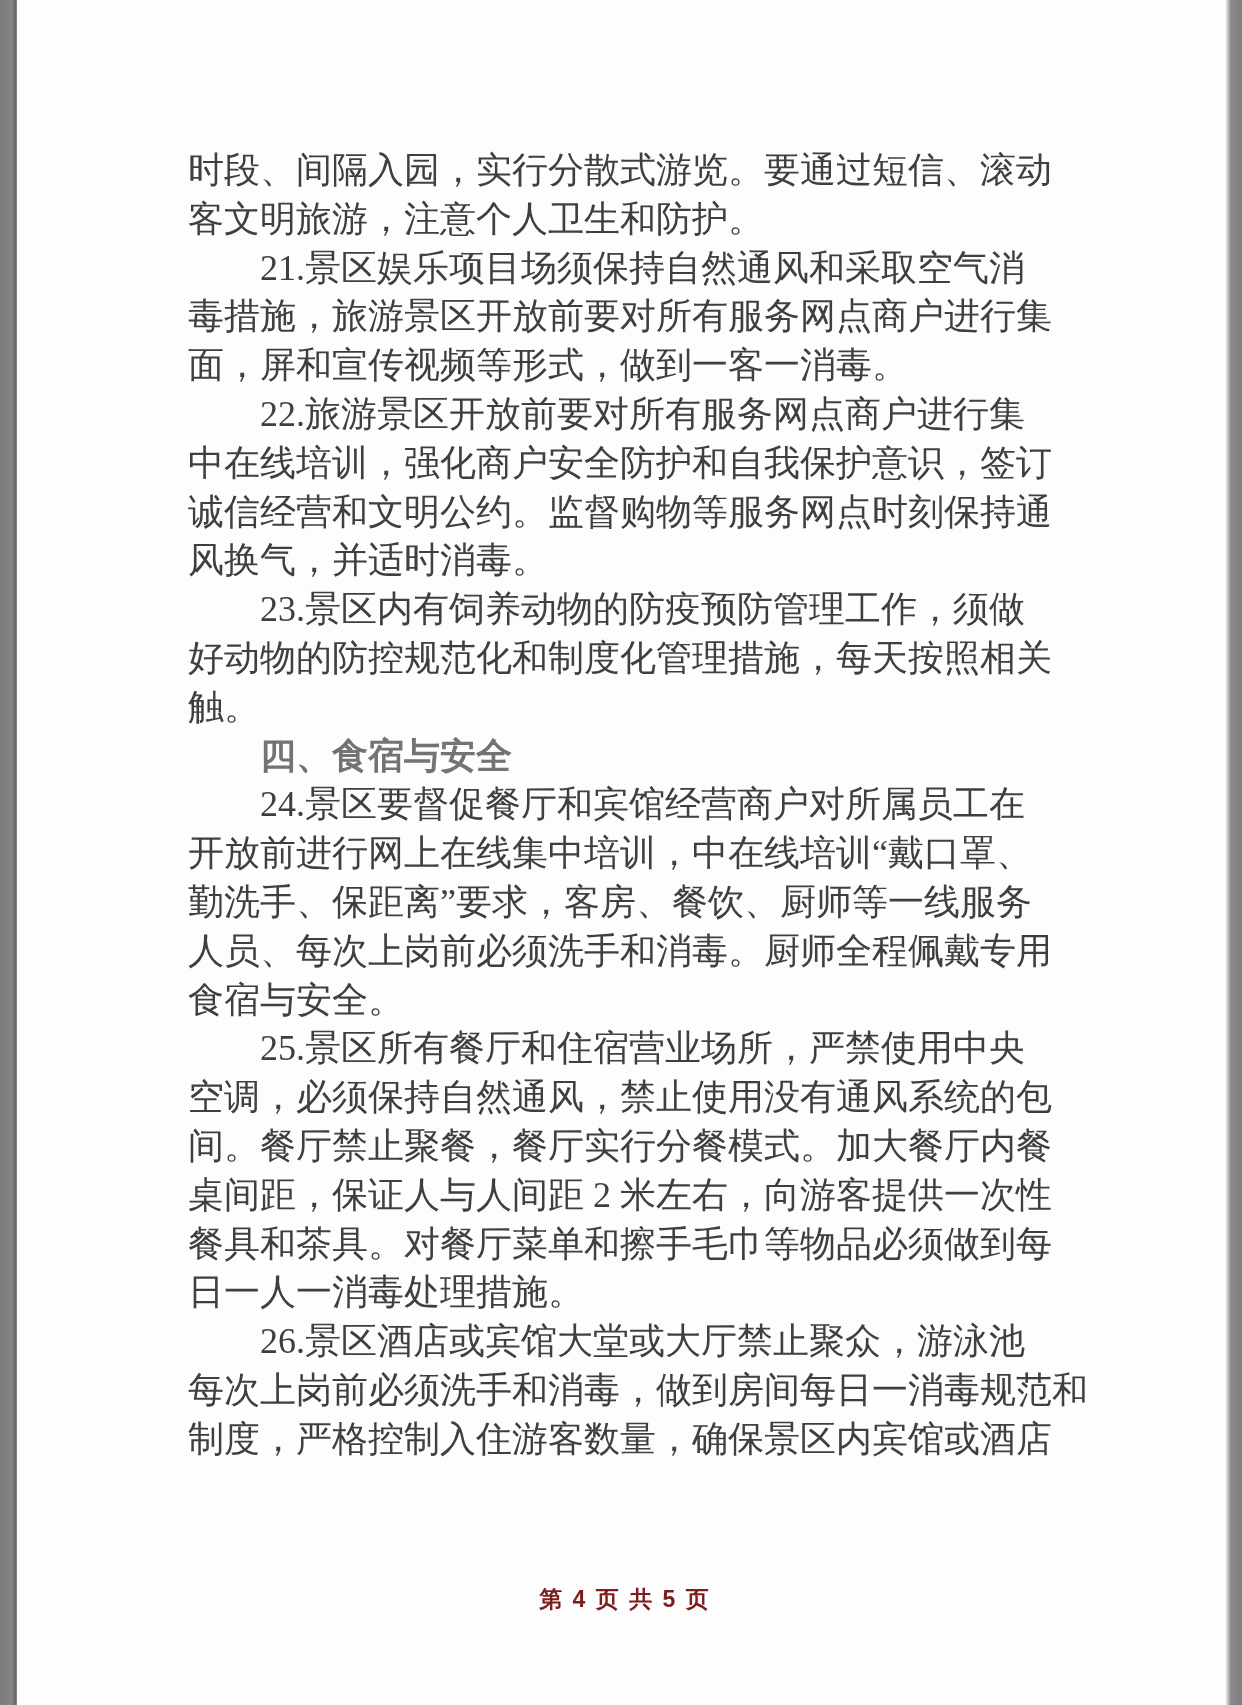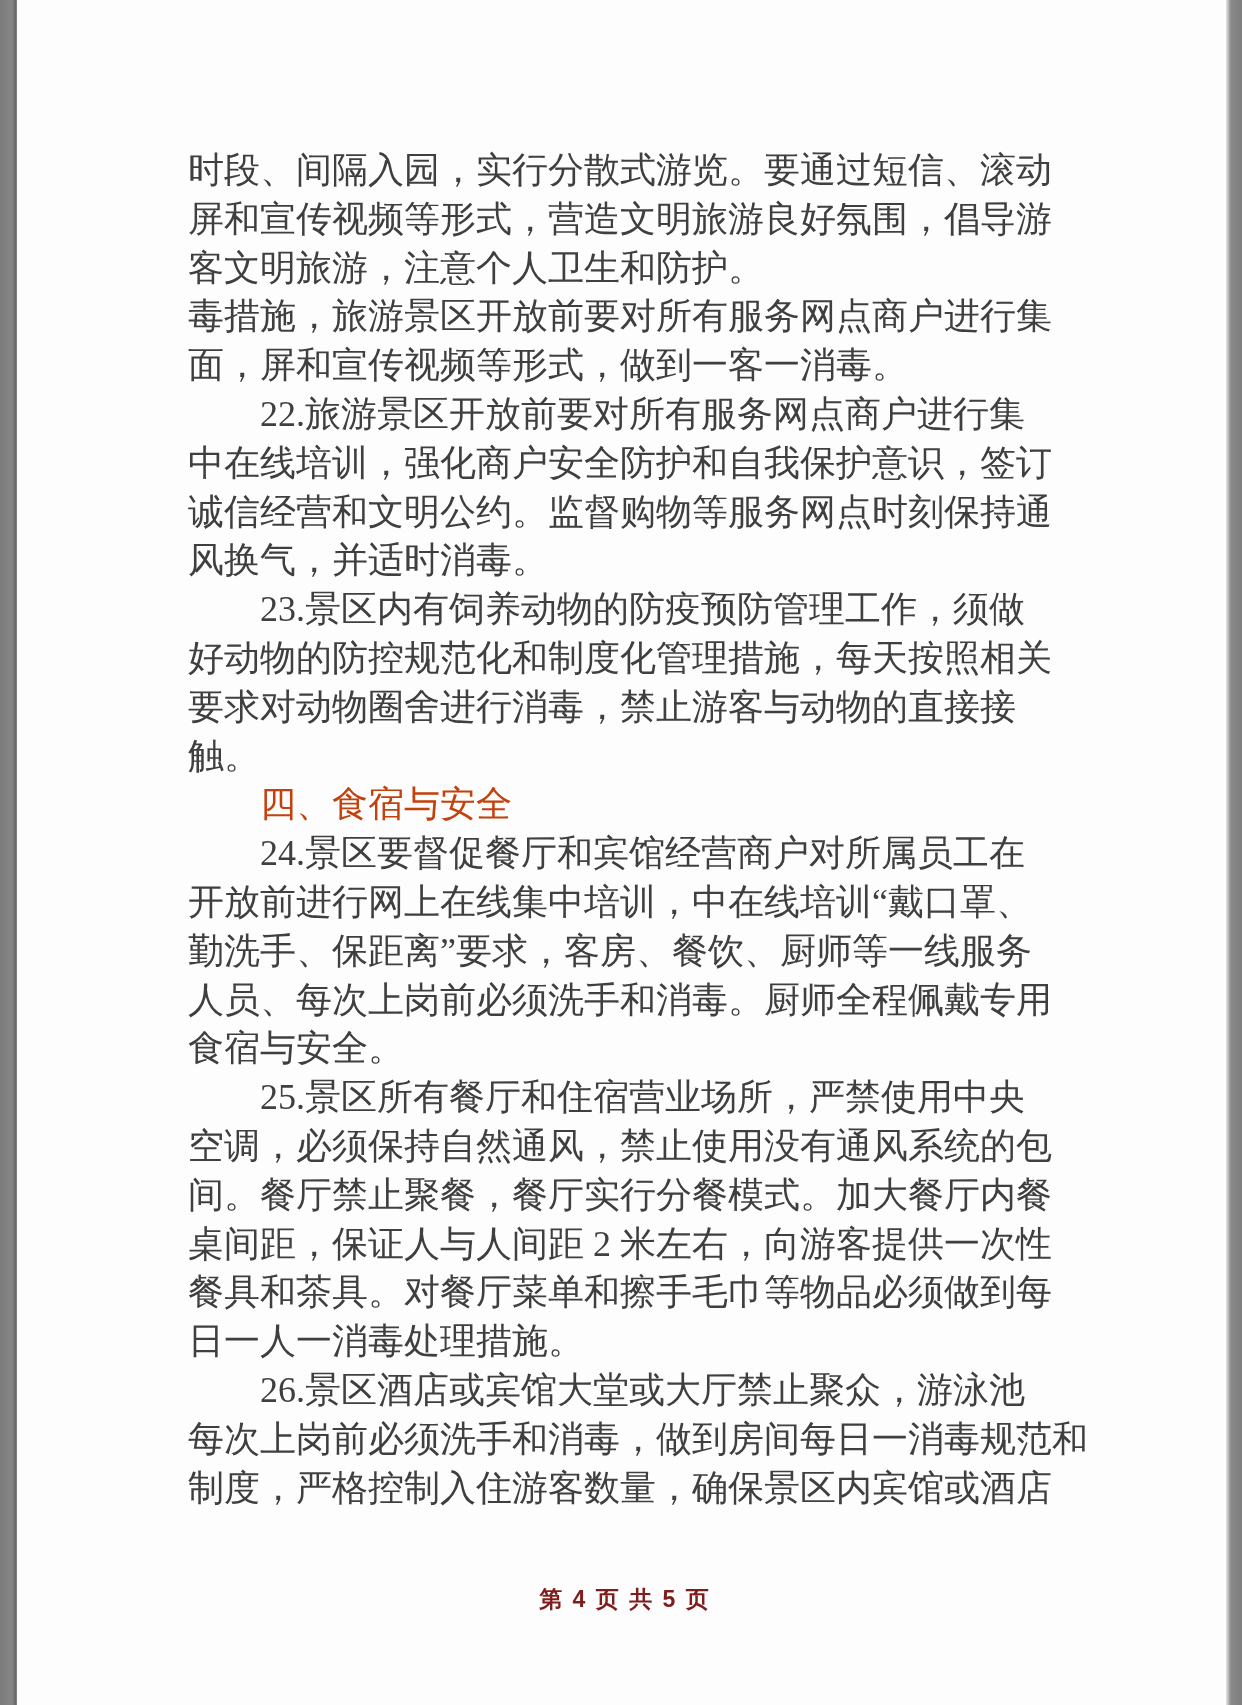--- a/index.html
+++ b/index.html
@@ -41,22 +41,22 @@
   .line {
     height: 48.8px;
     line-height: 48.8px;
     font-size: 36px;
     color: #3f3f3f;
     white-space: nowrap;
     font-weight: 400;
     letter-spacing: 0;
   }
   .line.heading {
-    font-weight: 400;
-    color: #c2410c;
+    font-weight: 700;
+    color: #737373;
   }
   .footer {
     position: absolute;
     top: 1584px;
     left: 4px;
     width: 100%;
     text-align: center;
     font-family: "Liberation Sans", "DejaVu Sans", sans-serif;
     font-size: 23px;
     font-weight: 600;
@@ -66,31 +66,30 @@
 </style>
 </head>
 <body>
 
 <div class="page">
   <div class="edge-strip left"></div>
   <div class="edge-strip right"></div>
 
   <div class="content">
       <div class="line">时段、间隔入园，实行分散式游览。要通过短信、滚动</div>
-      <div class="line">屏和宣传视频等形式，营造文明旅游良好氛围，倡导游</div>
       <div class="line">客文明旅游，注意个人卫生和防护。</div>
+      <div class="line">　　21.景区娱乐项目场须保持自然通风和采取空气消</div>
       <div class="line">毒措施，旅游景区开放前要对所有服务网点商户进行集</div>
       <div class="line">面，屏和宣传视频等形式，做到一客一消毒。</div>
       <div class="line">　　22.旅游景区开放前要对所有服务网点商户进行集</div>
       <div class="line">中在线培训，强化商户安全防护和自我保护意识，签订</div>
       <div class="line">诚信经营和文明公约。监督购物等服务网点时刻保持通</div>
       <div class="line">风换气，并适时消毒。</div>
       <div class="line">　　23.景区内有饲养动物的防疫预防管理工作，须做</div>
       <div class="line">好动物的防控规范化和制度化管理措施，每天按照相关</div>
-      <div class="line">要求对动物圈舍进行消毒，禁止游客与动物的直接接</div>
       <div class="line">触。</div>
       <div class="line heading">　　四、食宿与安全</div>
       <div class="line">　　24.景区要督促餐厅和宾馆经营商户对所属员工在</div>
       <div class="line">开放前进行网上在线集中培训，中在线培训“戴口罩、</div>
       <div class="line">勤洗手、保距离”要求，客房、餐饮、厨师等一线服务</div>
       <div class="line">人员、每次上岗前必须洗手和消毒。厨师全程佩戴专用</div>
       <div class="line">食宿与安全。</div>
       <div class="line">　　25.景区所有餐厅和住宿营业场所，严禁使用中央</div>
       <div class="line">空调，必须保持自然通风，禁止使用没有通风系统的包</div>
       <div class="line">间。餐厅禁止聚餐，餐厅实行分餐模式。加大餐厅内餐</div>

